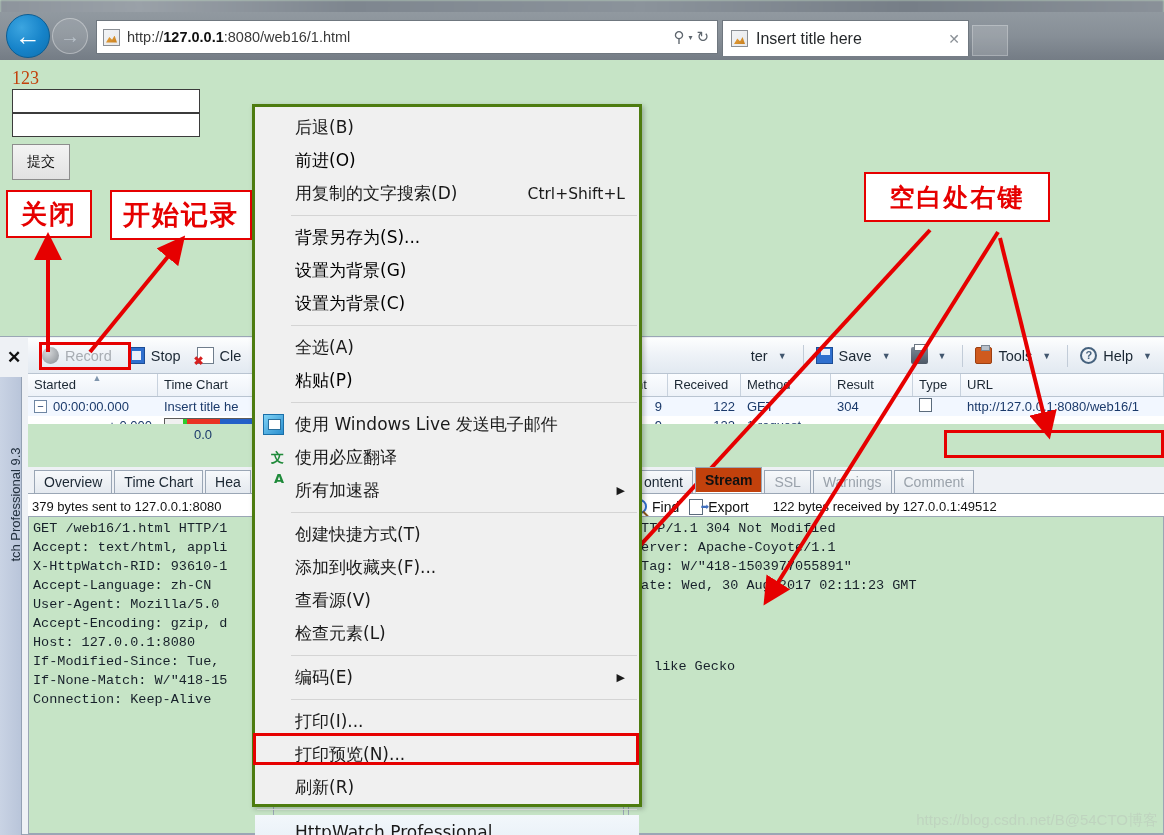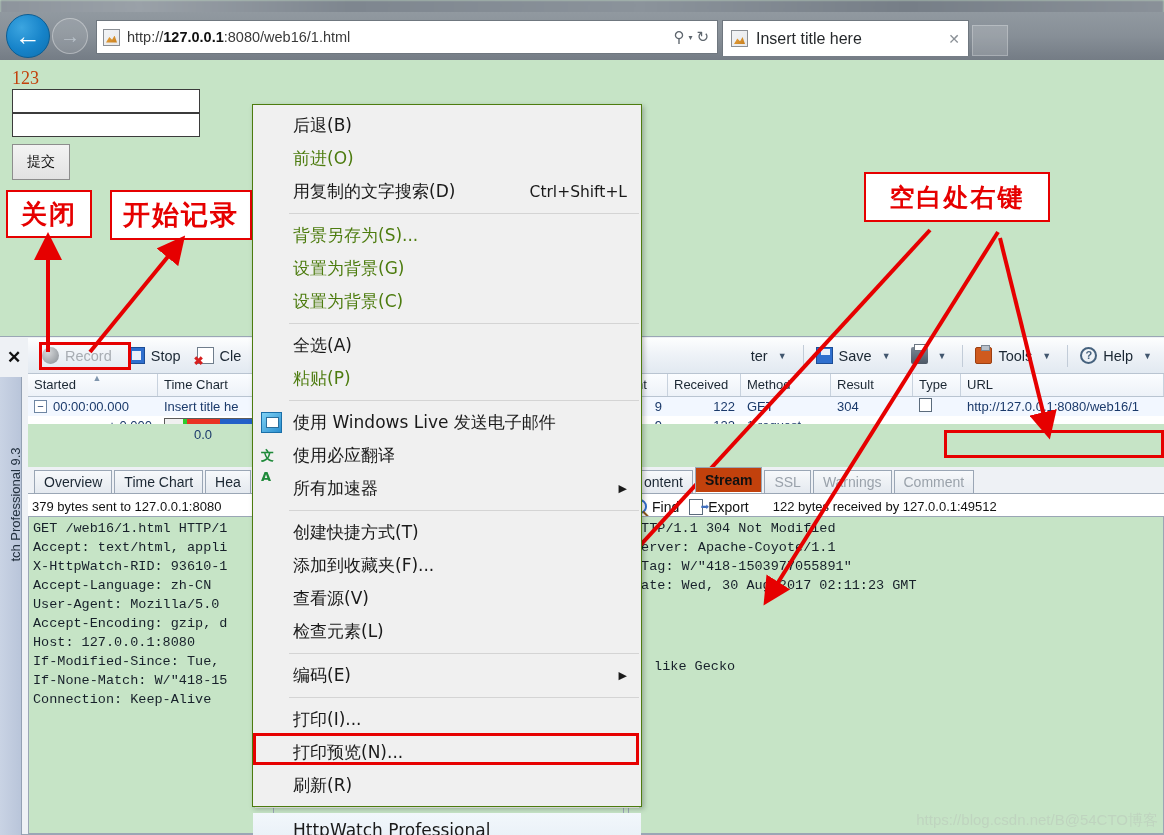--- a/index.html
+++ b/index.html
@@ -246,35 +246,35 @@
 
   .watermark{
     position:absolute; right:6px; bottom:4px;
     font-size:15px; color:#bfd4bf; white-space:nowrap;
     font-family:"Liberation Sans", sans-serif;
   }
 
   
   .ctxmenu{
     position:absolute; left:252px; top:104px; width:390px; height:703px;
-    background:#f0f0f0; border:1px solid #4d7c0f;
+    background:#f0f0f0; border:3px solid #4d7c0f;
     box-shadow:2px 2px 5px rgba(0,0,0,0.25);
-    z-index:40; padding:4px 0;
+    z-index:40; padding:4px 0;text-align:right;
   }
   .ctx-gutter{
     position:absolute; left:0; top:0; width:36px; bottom:0;
     background:#f0f0f0;
   }
   .ctx-item{
     position:relative; height:33px; display:flex; align-items:center;
     padding-left:40px; padding-right:14px;
     font-size:17px; color:#1a1a1a;
     font-family:"DejaVu Sans", sans-serif;
   }
-  .ctx-item.disabled{ color:#4d7c0f; }
+  .ctx-item.disabled{ color:#000000; }
   .ctx-item .accel{ margin-left:auto; font-size:15.5px; color:#1a1a1a; }
   .ctx-item .submark{ margin-left:auto; font-size:11px; color:#1a1a1a; }
   .ctx-sep{ height:1px; background:#d4d4d4; margin:5px 2px; }
   .ctx-item.highlight{
     background:linear-gradient(180deg,#f2f7fb 0%,#e7eff7 100%);
   }
   .ctx-icon{ position:absolute; left:8px; width:21px; height:21px; }
   .ic-wlmail{ background:linear-gradient(135deg,#7fd2f5 0%,#2a8fcf 100%); border:1px solid #1a6fa8; }
   .ic-wlmail:after{ content:""; position:absolute; left:4px; top:4px; width:11px; height:9px; background:#fff; border:1px solid #2a6f9c; }
   .ic-translate{ color:#1f8a3a; font-size:13px; font-weight:bold; line-height:21px; }

